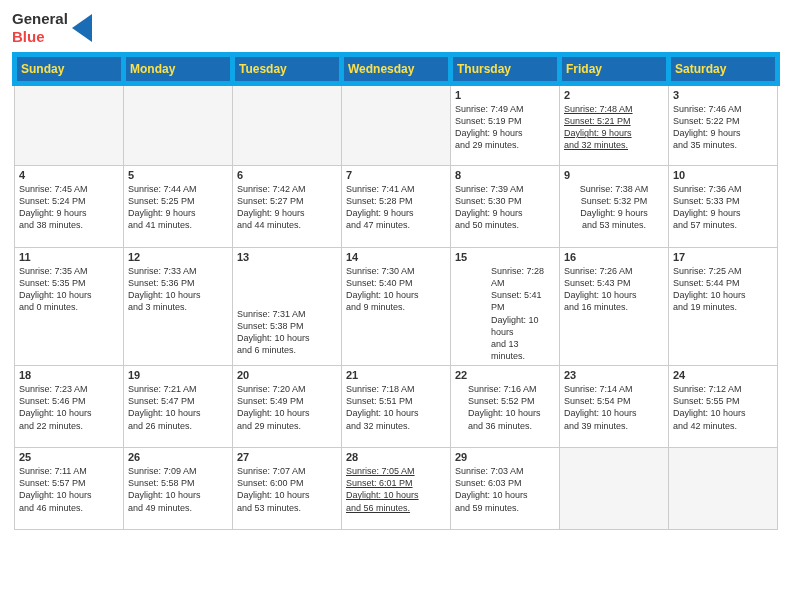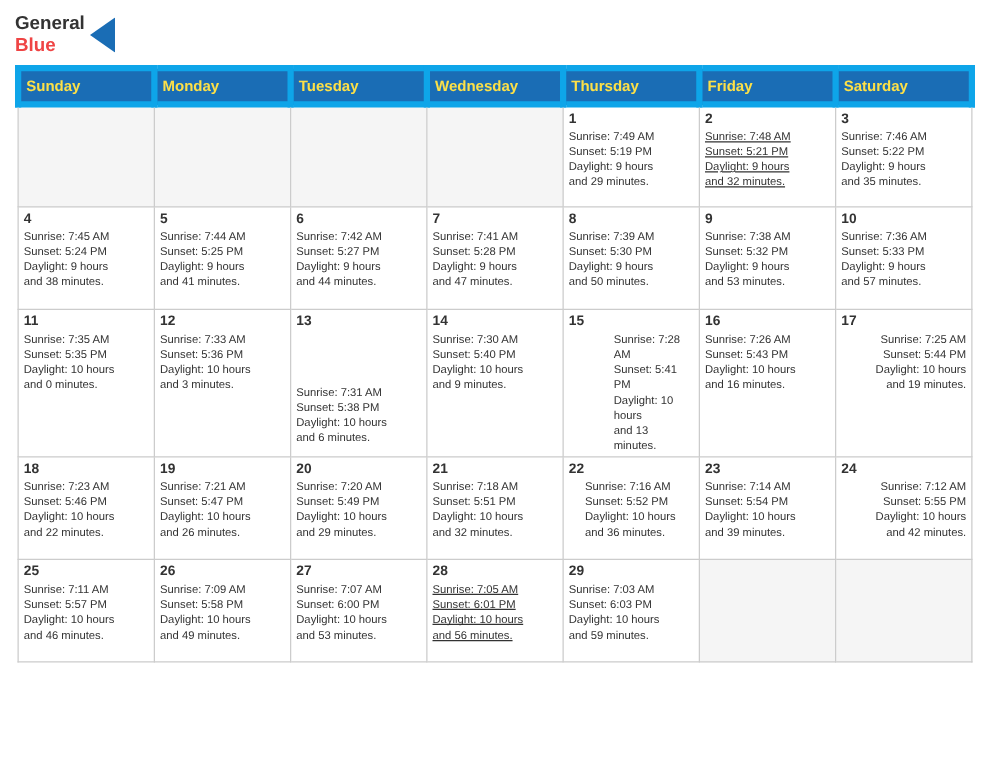--- a/index.html
+++ b/index.html
@@ -167,21 +167,21 @@
           </td>
           <td>
             <span class="day-num">8</span>
             <div class="day-info" style="white-space: pre-line;">Sunrise: 7:39 AM
 Sunset: 5:30 PM
 Daylight: 9 hours
 and 50 minutes.</div>
           </td>
           <td>
             <span class="day-num">9</span>
-            <div class="day-info" style="white-space: pre-line;">Sunrise: 7:38 AM
+            <div class="day-info" style="white-space: pre-line; text-align: center;">Sunrise: 7:38 AM
 Sunset: 5:32 PM
 Daylight: 9 hours
 and 53 minutes.</div>
           </td>
           <td>
             <span class="day-num">10</span>
             <div class="day-info" style="white-space: pre-line;">Sunrise: 7:36 AM
 Sunset: 5:33 PM
 Daylight: 9 hours
 and 57 minutes.</div>
@@ -225,21 +225,21 @@
           </td>
           <td>
             <span class="day-num">16</span>
             <div class="day-info" style="white-space: pre-line;">Sunrise: 7:26 AM
 Sunset: 5:43 PM
 Daylight: 10 hours
 and 16 minutes.</div>
           </td>
           <td>
             <span class="day-num">17</span>
-            <div class="day-info" style="white-space: pre-line; text-align: right;">Sunrise: 7:25 AM
+            <div class="day-info" style="white-space: pre-line;">Sunrise: 7:25 AM
 Sunset: 5:44 PM
 Daylight: 10 hours
 and 19 minutes.</div>
           </td>
         </tr>
         <tr>
           <td>
             <span class="day-num">18</span>
             <div class="day-info" style="white-space: pre-line;">Sunrise: 7:23 AM
 Sunset: 5:46 PM
@@ -276,21 +276,21 @@
           </td>
           <td>
             <span class="day-num">23</span>
             <div class="day-info" style="white-space: pre-line;">Sunrise: 7:14 AM
 Sunset: 5:54 PM
 Daylight: 10 hours
 and 39 minutes.</div>
           </td>
           <td>
             <span class="day-num">24</span>
-            <div class="day-info" style="white-space: pre-line; text-align: right;">Sunrise: 7:12 AM
+            <div class="day-info" style="white-space: pre-line;">Sunrise: 7:12 AM
 Sunset: 5:55 PM
 Daylight: 10 hours
 and 42 minutes.</div>
           </td>
         </tr>
         <tr>
           <td>
             <span class="day-num">25</span>
             <div class="day-info" style="white-space: pre-line;">Sunrise: 7:11 AM
 Sunset: 5:57 PM

